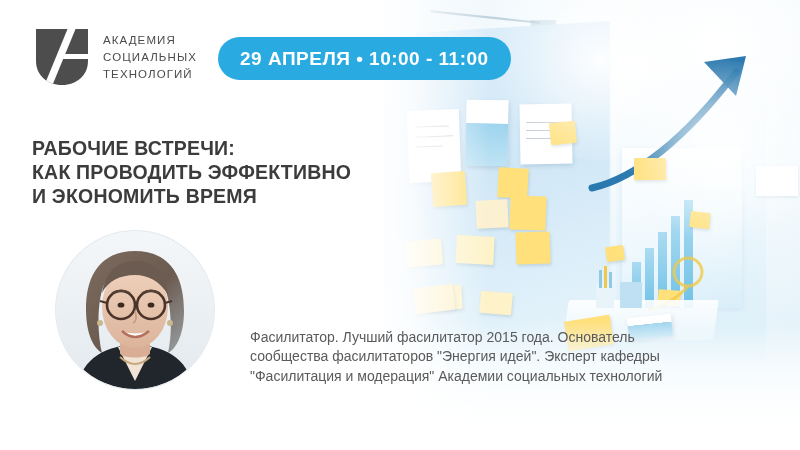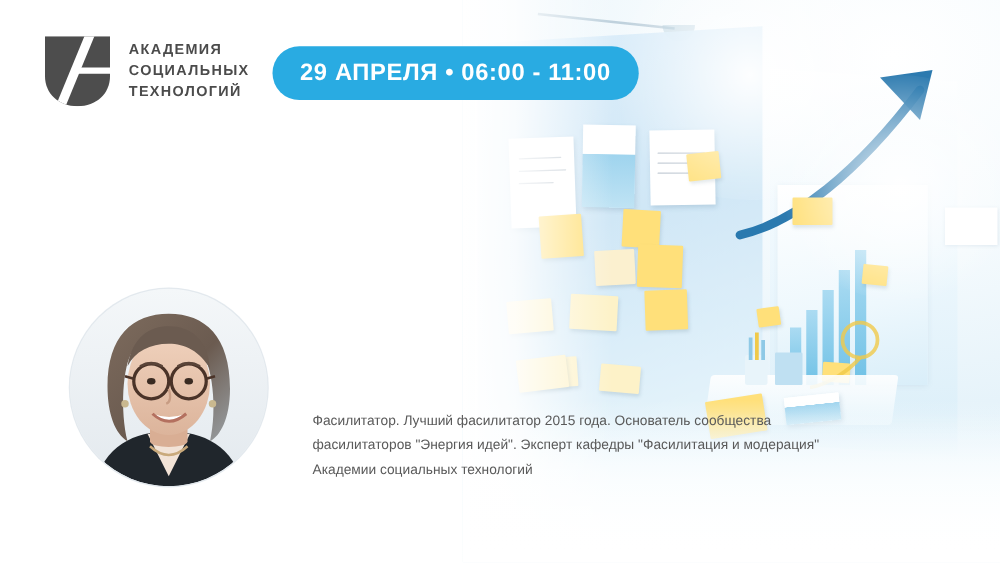--- a/index.html
+++ b/index.html
@@ -102,21 +102,21 @@
   }
 
   
   .logo-block {
     position:absolute; left:34px; top:27px;
     display:flex; align-items:center; gap:13px;
   }
   .logo-mark { width:56px; height:60px; display:block; }
   .logo-text {
     font-size:11.5px;
-    font-weight:bold;
+    font-weight:normal;
     letter-spacing:1.1px;
     line-height:17px;
     color:#4b4b4b;
     white-space:pre-line;
   }
 
   
   .date-badge {
     position:absolute; left:218px; top:37px;
     height:43px;
@@ -165,21 +165,21 @@
     letter-spacing:.4px;
     color:#31b4e8;
     white-space:pre-line;
     text-transform:uppercase;
   }
 
   
   .speaker-bio {
     position:absolute; left:250px; top:328px;
     width:420px;
-    font-size:11px;
+    font-size:14px;
     line-height:19.4px;
     color:#5a5a5a;
     white-space:pre-line;
   }
 </style>
 </head>
 <body>
 
 <div class="banner">
 
@@ -271,22 +271,25 @@
       <g clip-path="url(#shieldClip)" fill="#ffffff">
         <polygon points="36,-4 44,-4 16,64 8,64"></polygon>
         <rect x="28" y="27" width="32" height="5"></rect>
       </g>
     </svg>
     <div class="logo-text">АКАДЕМИЯ
 СОЦИАЛЬНЫХ
 ТЕХНОЛОГИЙ</div>
   </div>
 
-  <div class="date-badge">29 АПРЕЛЯ • 06:00 - 11:00</div>
-
+  <div class="date-badge">29 АПРЕЛЯ • 10:00 - 11:00</div>
+
+  <h1 class="headline">РАБОЧИЕ ВСТРЕЧИ:
+КАК ПРОВОДИТЬ ЭФФЕКТИВНО
+И ЭКОНОМИТЬ ВРЕМЯ</h1>
 
   <div class="photo">
     <svg viewBox="0 0 158 158">
       <defs>
         <linearGradient id="bgGrad" x1="0" y1="0" x2="0" y2="1">
           <stop offset="0%" stop-color="#f4f7f9"></stop>
           <stop offset="100%" stop-color="#e3e9ee"></stop>
         </linearGradient>
         <linearGradient id="hairGrad" x1="0" y1="0" x2="1" y2="1">
           <stop offset="0%" stop-color="#7d6b5d"></stop>

